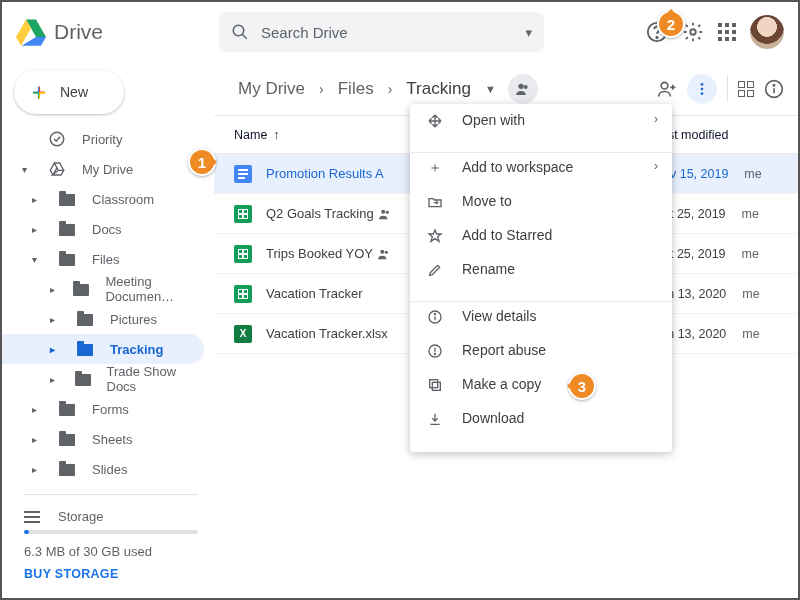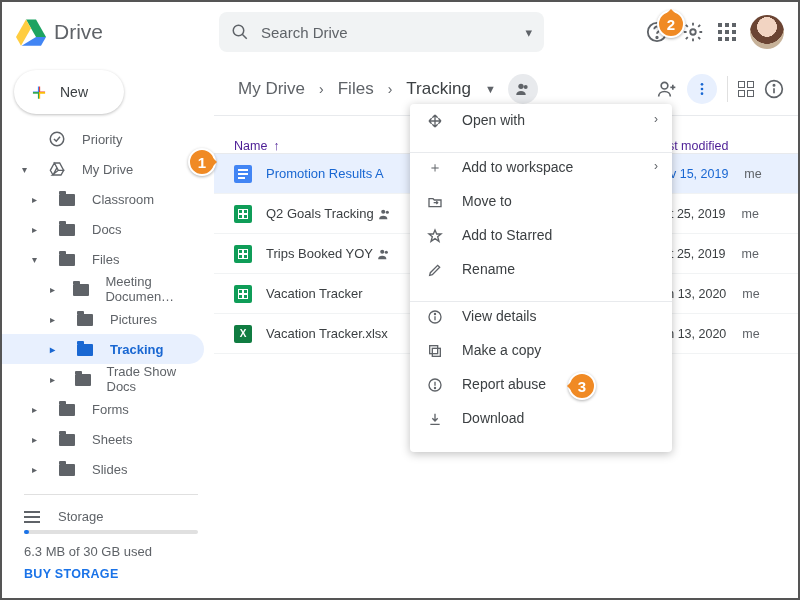--- a/index.html
+++ b/index.html
@@ -47,21 +47,21 @@
   .crumb { font-size:17px; color:#5f6368; padding: 4px 6px; }
   .crumb.cur { color:#3c4043; }
   .chev-sep { color:#5f6368; font-size:14px; padding:0 2px; }
   .crumb-drop { font-size:11px; color:#5f6368; margin-left:2px; }
   .circle-btn { width: 30px; height:30px; border-radius:50%; display:flex; align-items:center; justify-content:center; color:#5f6368; }
   .circle-btn.grey { background:#e8eaed; }
   .circle-btn.blue { background:#e8f0fe; color:#1967d2; position:relative; }
   .toolbar-right { margin-left:auto; display:flex; align-items:center; gap:10px; }
   .grid-view { width:16px; height:16px; display:grid; grid-template-columns:1fr 1fr; grid-template-rows:1fr 1fr; gap:2px;} .grid-view span{border:1.5px solid #5f6368;}
   
-  .thead { display:flex; align-items:flex-end; height: 38px; padding: 0 16px 0 20px; color:#4c1d95; font-size:12.5px; border-bottom:1px solid #e8eaed; }
+  .thead { display:flex; align-items:center; height: 38px; padding: 0 16px 0 20px; color:#0f172a; font-size:12.5px; border-bottom:1px solid #e8eaed; }
   .thead .col-name { flex:1; display:flex; align-items:center; gap:6px; }
   .thead .col-date { width:128px; text-align:left; }
   .row { display:flex; align-items:center; height: 40px; padding: 0 16px 0 20px; border-bottom:1px solid #f1f3f4; font-size:13px; }
   .row.selected { background:#e8f0fe; color:#1967d2; }
   .row .file-icn { width:18px; height:18px; margin-right:14px; border-radius:2px; display:flex; align-items:center; justify-content:center; }
   .ficn-doc{ background:#4285f4; } .ficn-sheet{ background:#0f9d58; }
   .ficn-sheet.white-lines::after,.ficn-doc::after{content:'';display:block;width:10px;height:10px;}
   .ficn-doc::after{ background:linear-gradient(#fff,#fff) 0 0/100% 2px no-repeat,linear-gradient(#fff,#fff) 0 4px/100% 2px no-repeat,linear-gradient(#fff,#fff) 0 8px/70% 2px no-repeat; }
   .ficn-sheet::after{ content:'';width:10px;height:10px;background:linear-gradient(#fff,#fff) center/2px 100% no-repeat,linear-gradient(#fff,#fff) center/100% 2px no-repeat; border:1px solid #fff; box-sizing:border-box;}
   .ficn-xls{ background:#107c41; color:#fff; font-size:10px; line-height:18px; text-align:center; font-weight:bold; }
@@ -396,39 +396,39 @@
           <circle cx="12" cy="12" r="9"></circle>
           <line x1="12" y1="11" x2="12" y2="17"></line>
           <circle cx="12" cy="7.5" r=".8" fill="#5f6368"></circle>
         </svg>
       </span>
       <span>View details</span>
     </div>
   <div class="ctx-item">
       <span class="icn18">
         <svg width="16" height="16" viewBox="0 0 24 24" fill="none" stroke="#5f6368" stroke-width="2">
-          <rect x="8" y="8" width="12" height="12"></rect>
-          <rect x="4" y="4" width="12" height="12"></rect>
-        </svg>
-      </span>
-      <span>Make a copy</span>
-    </div>
-  <div class="ctx-item">
-      <span class="icn18">
-        <svg width="16" height="16" viewBox="0 0 24 24" fill="none" stroke="#5f6368" stroke-width="2">
           <circle cx="12" cy="12" r="9"></circle>
           <line x1="12" y1="7" x2="12" y2="13"></line>
           <circle cx="12" cy="16.5" r=".8" fill="#5f6368"></circle>
         </svg>
       </span>
       <span>Report abuse</span>
     </div>
   <div class="ctx-item">
       <span class="icn18">
         <svg width="16" height="16" viewBox="0 0 24 24" fill="none" stroke="#5f6368" stroke-width="2">
+          <rect x="8" y="8" width="12" height="12"></rect>
+          <rect x="4" y="4" width="12" height="12"></rect>
+        </svg>
+      </span>
+      <span>Make a copy</span>
+    </div>
+  <div class="ctx-item">
+      <span class="icn18">
+        <svg width="16" height="16" viewBox="0 0 24 24" fill="none" stroke="#5f6368" stroke-width="2">
           <path d="M12 4v11M8 11l4 4 4-4M5 20h14"></path>
         </svg>
       </span>
       <span>Download</span>
     </div>
 </div>
 
 <div class="callout arrow-right" style="top:146px; left:186px;">1</div>
 <div class="callout arrow-up" style="top:8px; left:655px;">2</div>
 <div class="callout arrow-left" style="top:370px; left:566px;">3</div>

